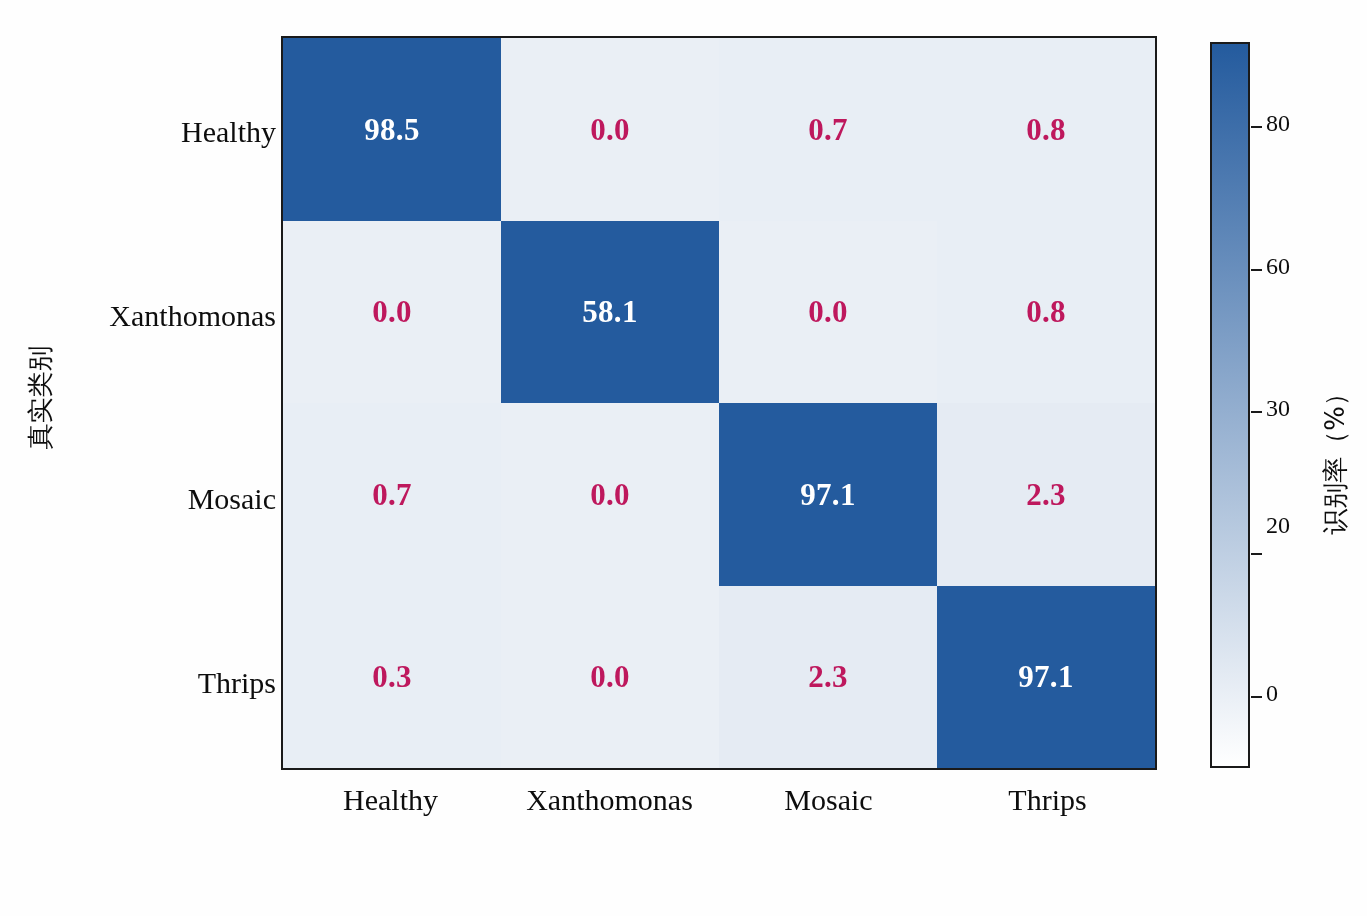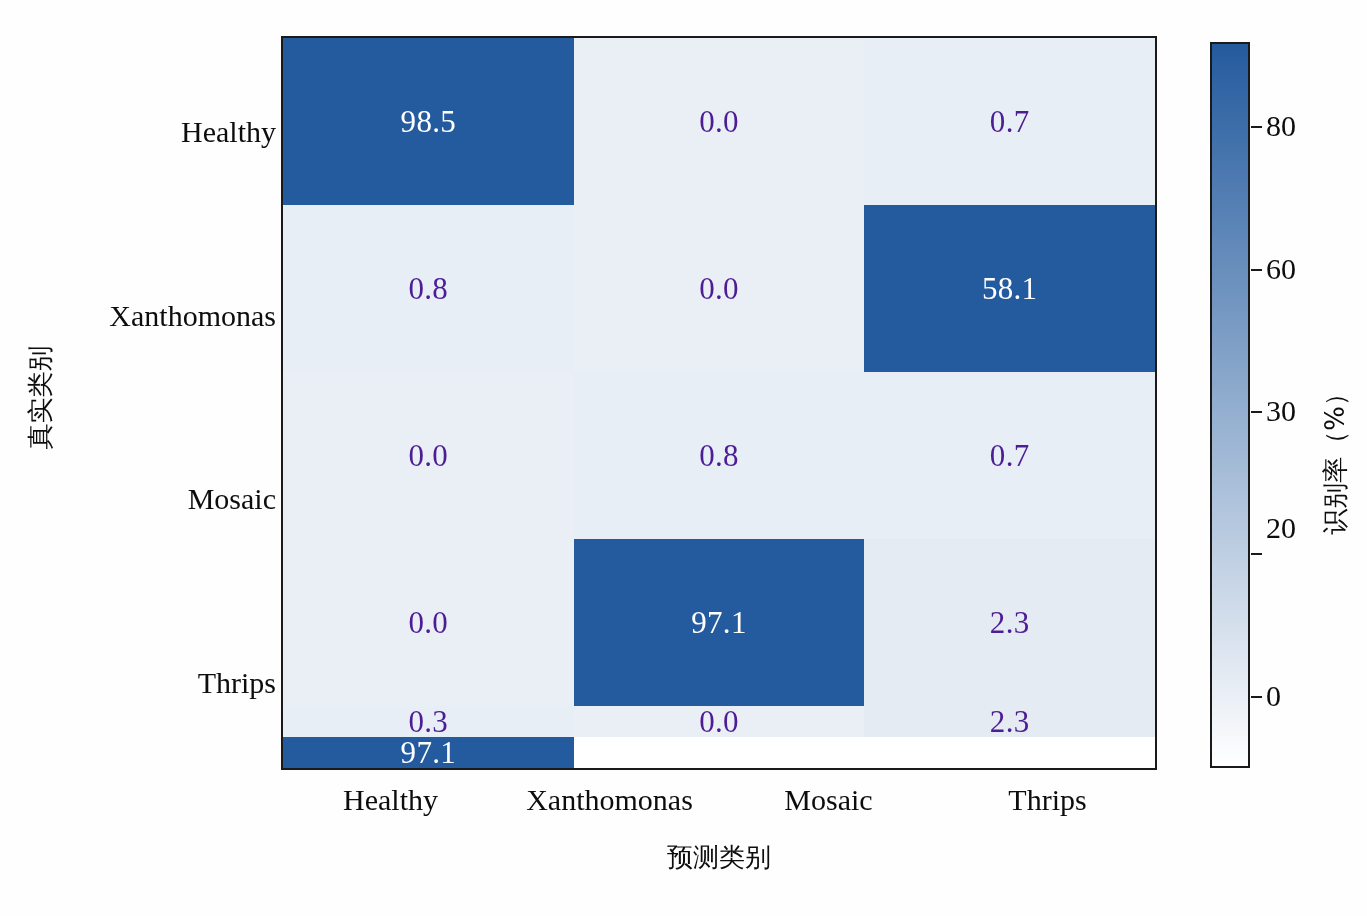--- a/index.html
+++ b/index.html
@@ -33,34 +33,35 @@
     box-sizing: border-box;
     background: #ffffff;
   }
 
   #grid {
     position: absolute;
     left: 0; top: 0;
     width: 100%;
     height: 100%;
     display: grid;
-    grid-template-columns: repeat(3, 1fr);
+    grid-template-columns: repeat(4, 1fr);
     grid-template-rows: repeat(4, 1fr);
+    font-weight: bold;
   }
 
   .cell {
     position: relative;
     display: flex;
     align-items: center;
     justify-content: center;
   }
   .cell-value {
     font-size: 31px;
     line-height: 1;
-    color: #4c1d95;
+    color: #be185d;
     letter-spacing: 0.3px;
   }
   .cell.hot .cell-value {
     color: #ffffff;
   }
 
   
   .ytick {
     position: absolute;
     right: 1091px;       
@@ -133,21 +134,21 @@
   .cbtick {
     position: absolute;
     left: 1251px;
     height: 2px;
     width: 11px;
     background: #1a1a1a;
   }
   .cbticklabel {
     position: absolute;
     left: 1266px;
-    font-size: 30px;
+    font-size: 24px;
     color: #0d0d0d;
     line-height: 1;
   }
   #cblabel {
     position: absolute;
     left: 1215px;
     top: 440px;
     width: 240px;
     text-align: center;
     font-size: 26px;
@@ -223,21 +224,20 @@
           <span class="cell-value">97.1</span>
         </div>
     </div>
   </div>
 
   <div class="xtick" id="xtick-0">Healthy</div>
   <div class="xtick" id="xtick-1">Xanthomonas</div>
   <div class="xtick" id="xtick-2">Mosaic</div>
   <div class="xtick" id="xtick-3">Thrips</div>
 
-  <div id="xlabel">预测类别</div>
 
   <div id="colorbar-wrap">
     <div id="colorbar-gradient" style="background: linear-gradient(to top, rgb(255, 255, 255) 0%, rgb(36, 91, 158) 100%);"></div>
   </div>
   <div id="cblabel">识别率（%）</div>
 
 <div class="cbtick" style="top: 695.824px;"></div>
     <div class="cbticklabel" style="top: 680.824px;">0</div>
     <div class="cbtick" style="top: 553.471px;"></div>
     <div class="cbticklabel" style="top: 513px;">20</div>

